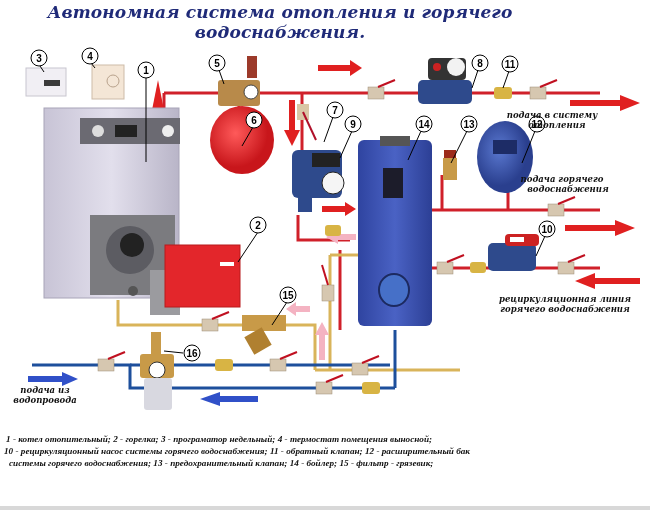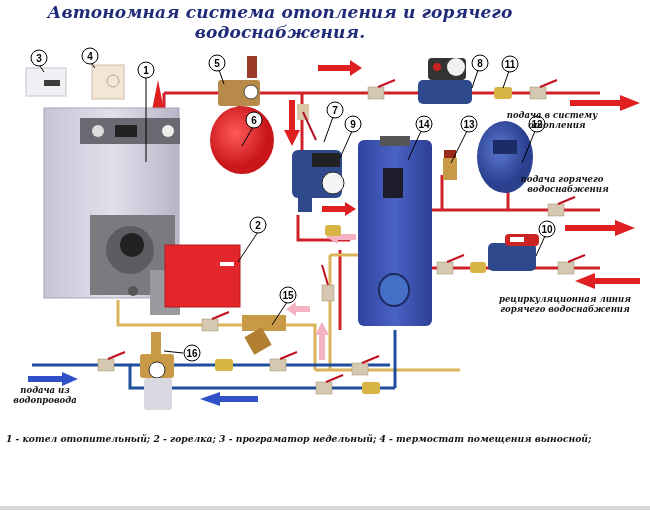--- a/index.html
+++ b/index.html
@@ -14,21 +14,21 @@
   .lbl {
     font-family: "DejaVu Serif", serif; font-style: italic; font-weight: bold;
     font-size: 8.5px; fill: #111;
   }
   .num { font-family: "Liberation Sans", sans-serif; font-weight: bold; font-size: 10px; fill: #000; text-anchor: middle; }
   #legend {
     position: absolute; left: 6px; top: 433px; width: 640px;
     font-family: "DejaVu Serif", serif; font-style: italic; font-weight: bold;
     font-size: 9.2px; line-height: 12.2px; color: #111;
   }
-  #legend .line { white-space: nowrap; }
+  #legend .line { white-space: nowrap; font-family: Liberation Serif, serif; }
   #bottom-strip { position: absolute; left: 0; bottom: 0; width: 650px; height: 4px; background: #d8d8d8; }
 </style>
 </head>
 <body>
 
 <div id="title">Автономная система отопления и горячего водоснабжения.</div>
 
 <svg id="diagram" viewBox="0 28 650 400" width="650" height="400">
   <defs>
     <linearGradient id="boilerGrad" x1="0" x2="1">
@@ -338,14 +338,16 @@
     <text class="lbl" x="565" y="312" text-anchor="middle">горячего водоснабжения</text>
   </g>
   <g>
     <text class="lbl" x="45" y="393" text-anchor="middle">подача из</text>
     <text class="lbl" x="45" y="403" text-anchor="middle">водопровода</text>
   </g>
 </svg>
 
 <div id="legend">
   <div class="line">1 - котел отопительный;  2 - горелка;  3 - програматор недельный;  4 - термостат помещения выносной;</div>
+  <div class="line" style="margin-left:-2px">10 - рециркуляционный насос системы горячего водоснабжения;  11 - обратный клапан;  12 - расширительный бак</div>
+  <div class="line" style="padding-left:3px">системы горячего водоснабжения;  13 - предохранительный клапан;  14 - бойлер;  15 - фильтр - грязевик;</div>
 </div>
 <div id="bottom-strip"></div>
 
 </body></html>

